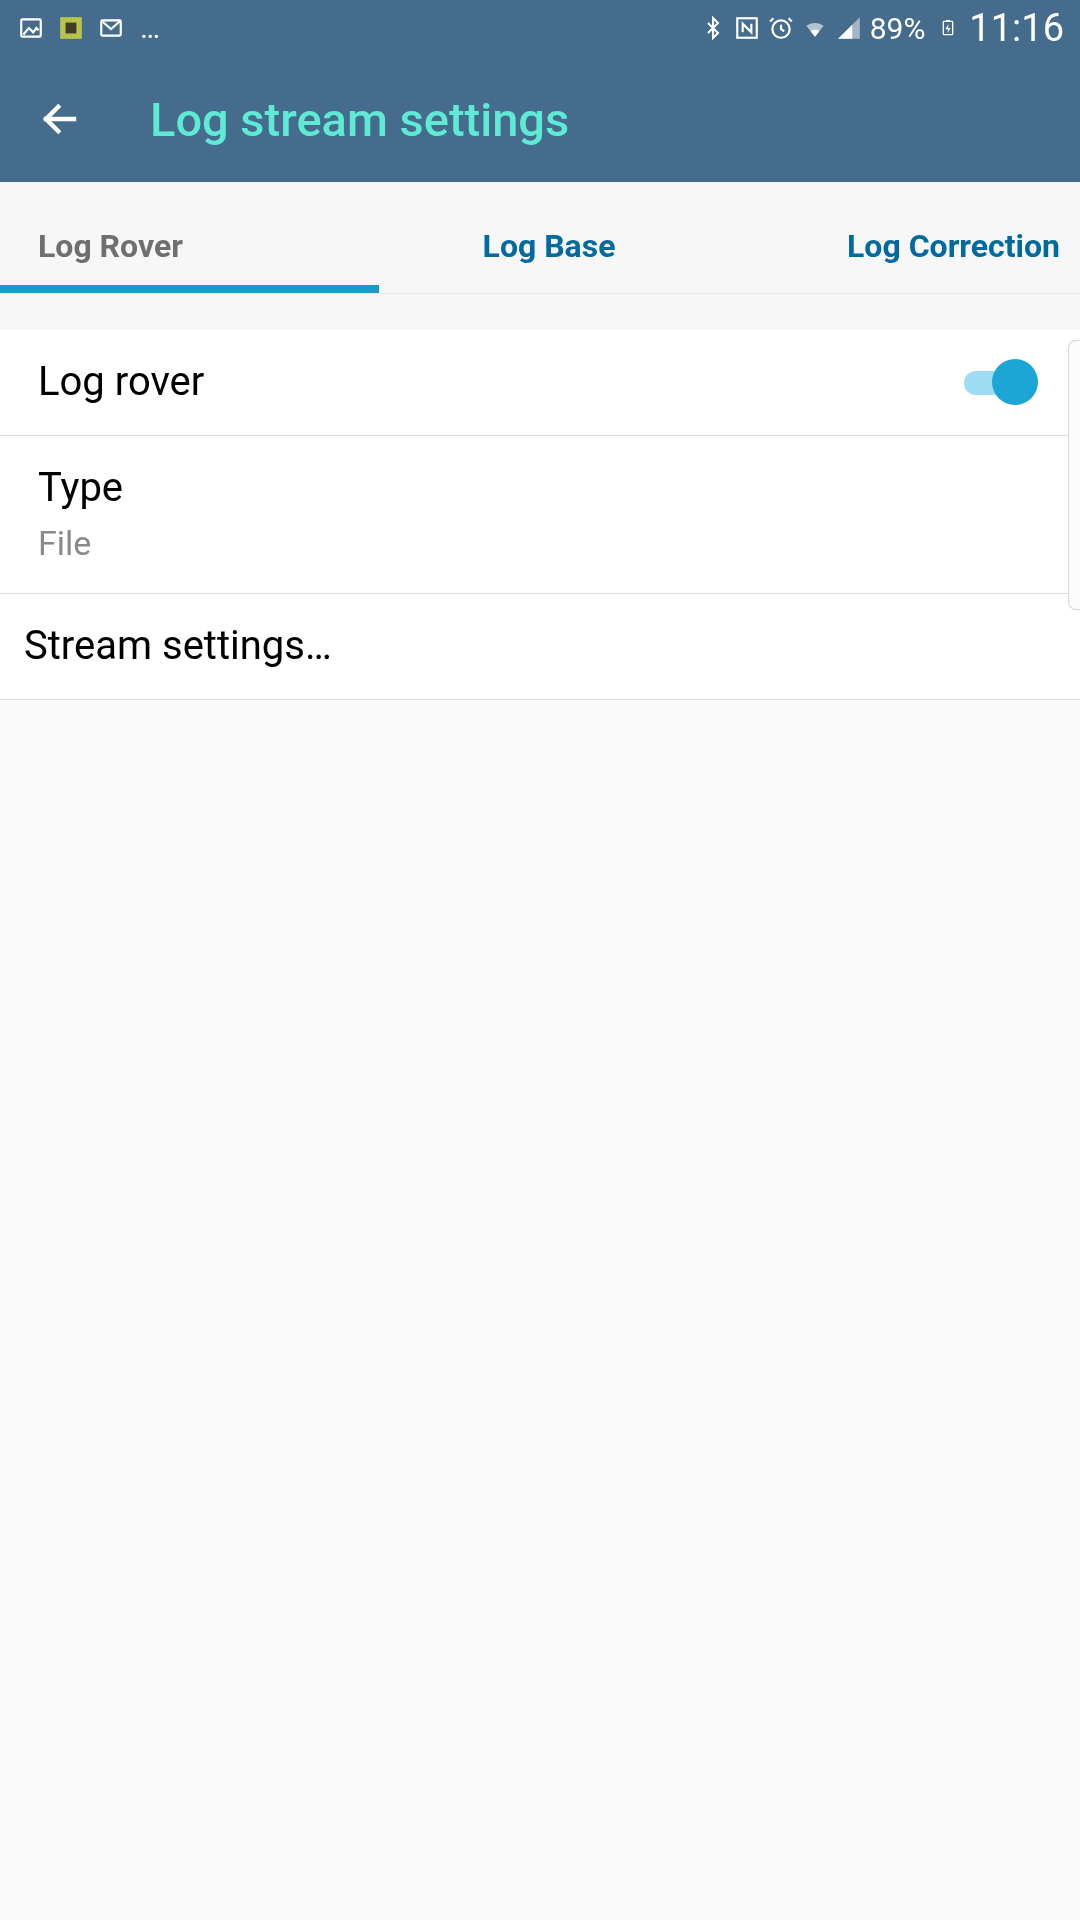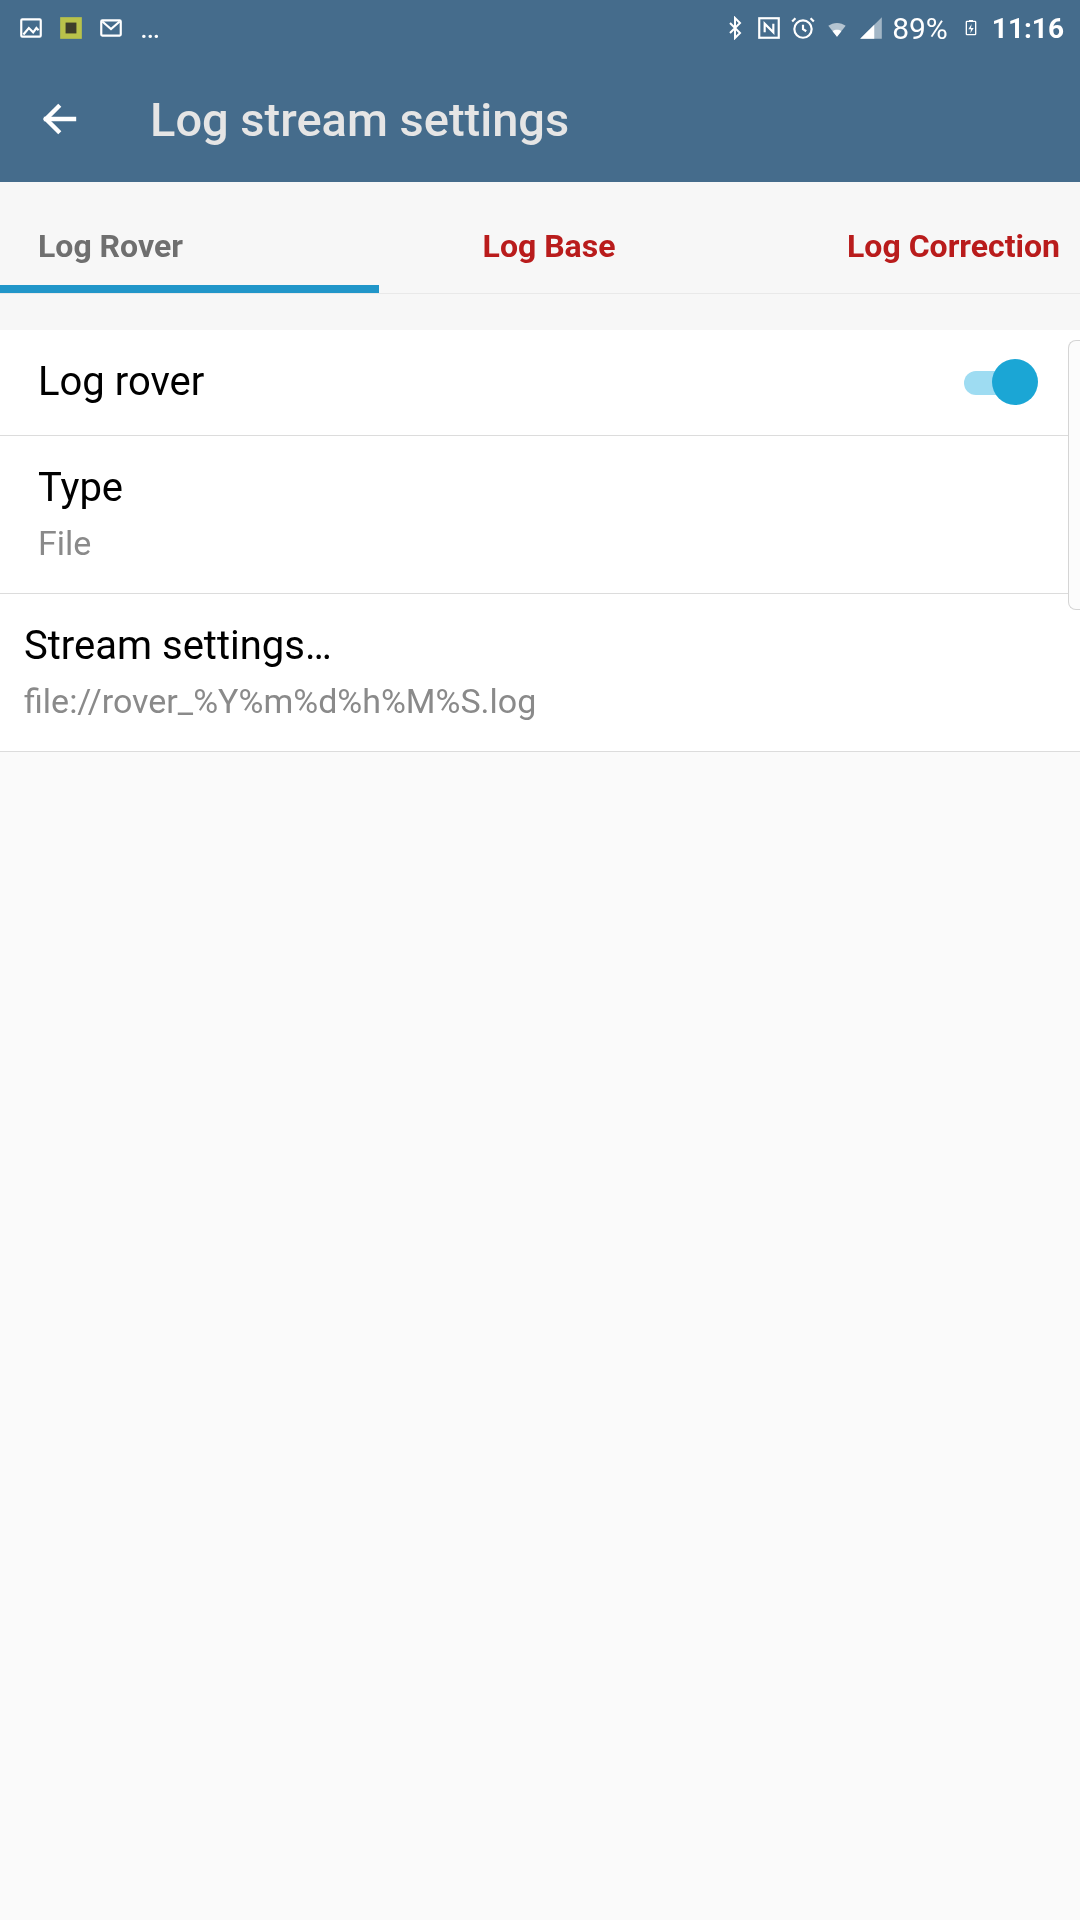--- a/index.html
+++ b/index.html
@@ -36,22 +36,22 @@
       gap: 8px;
     }
     .sb-icon {
       width: 26px;
       height: 26px;
       display: inline-flex;
       align-items: center;
       justify-content: center;
     }
     .sb-time {
-      font-size: 28px;
-      font-weight: 700;
+      font-size: 38px;
+      font-weight: 400;
       letter-spacing: 0px;
     }
     .sb-batt {
       font-size: 30px;
       font-weight: 400;
       letter-spacing: 0px;
       margin-right: 2px;
     }
 
     
@@ -65,42 +65,42 @@
     .back-btn {
       width: 48px;
       height: 48px;
       display: inline-flex;
       align-items: center;
       justify-content: center;
       margin-right: 66px;
       cursor: pointer;
     }
     .appbar-title {
-      color: #e5e5e5;
+      color: #5eead4;
       font-size: 47px;
       font-weight: 500;
     }
 
     
     .tabs {
       height: 112px;
       background: #f7f7f7;
       display: flex;
       align-items: flex-end;
       border-bottom: 1px solid #e9e9e9;
     }
     .tab {
       flex: 1;
       display: flex;
       align-items: center;
       justify-content: center;
       padding-bottom: 28px;
       font-size: 32px;
       font-weight: 700;
-      color: #b91c1c;
+      color: #0369a1;
       position: relative;
       cursor: pointer;
     }
     .tab.active {
       color: #6f6f6f;
     }
     .tab.active::after {
       content: "";
       position: absolute;
       left: 0;
@@ -297,18 +297,17 @@
     </div>
   </div>
 
   <div class="setting-item" style="flex-direction:column;align-items:flex-start;text-align:center;">
     <span class="setting-title">Type</span>
     <span class="setting-sub">File</span>
   </div>
 
   <div class="setting-item" style="flex-direction:column;align-items:flex-start;padding-left:24px;">
     <span class="setting-title">Stream settings…</span>
-    <span class="setting-sub">file://rover_%Y%m%d%h%M%S.log</span>
   </div>
 
 </div>
 
 <div class="scroll-hint"></div>
 
 </body></html>

